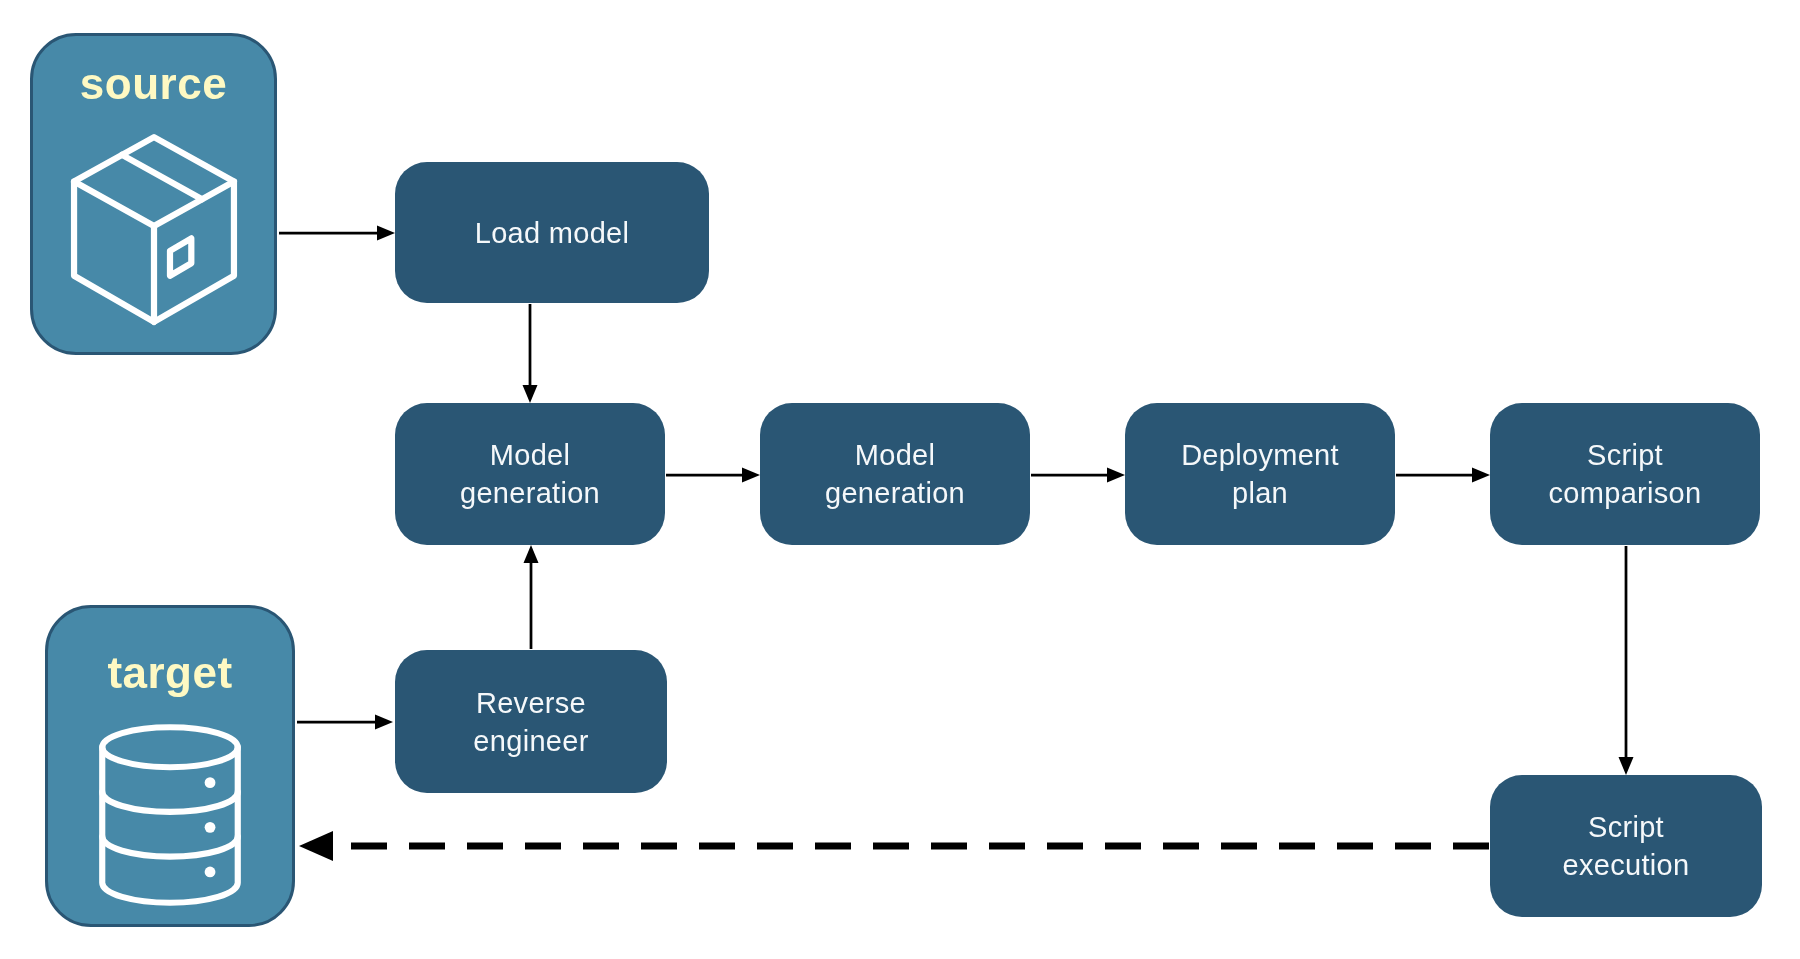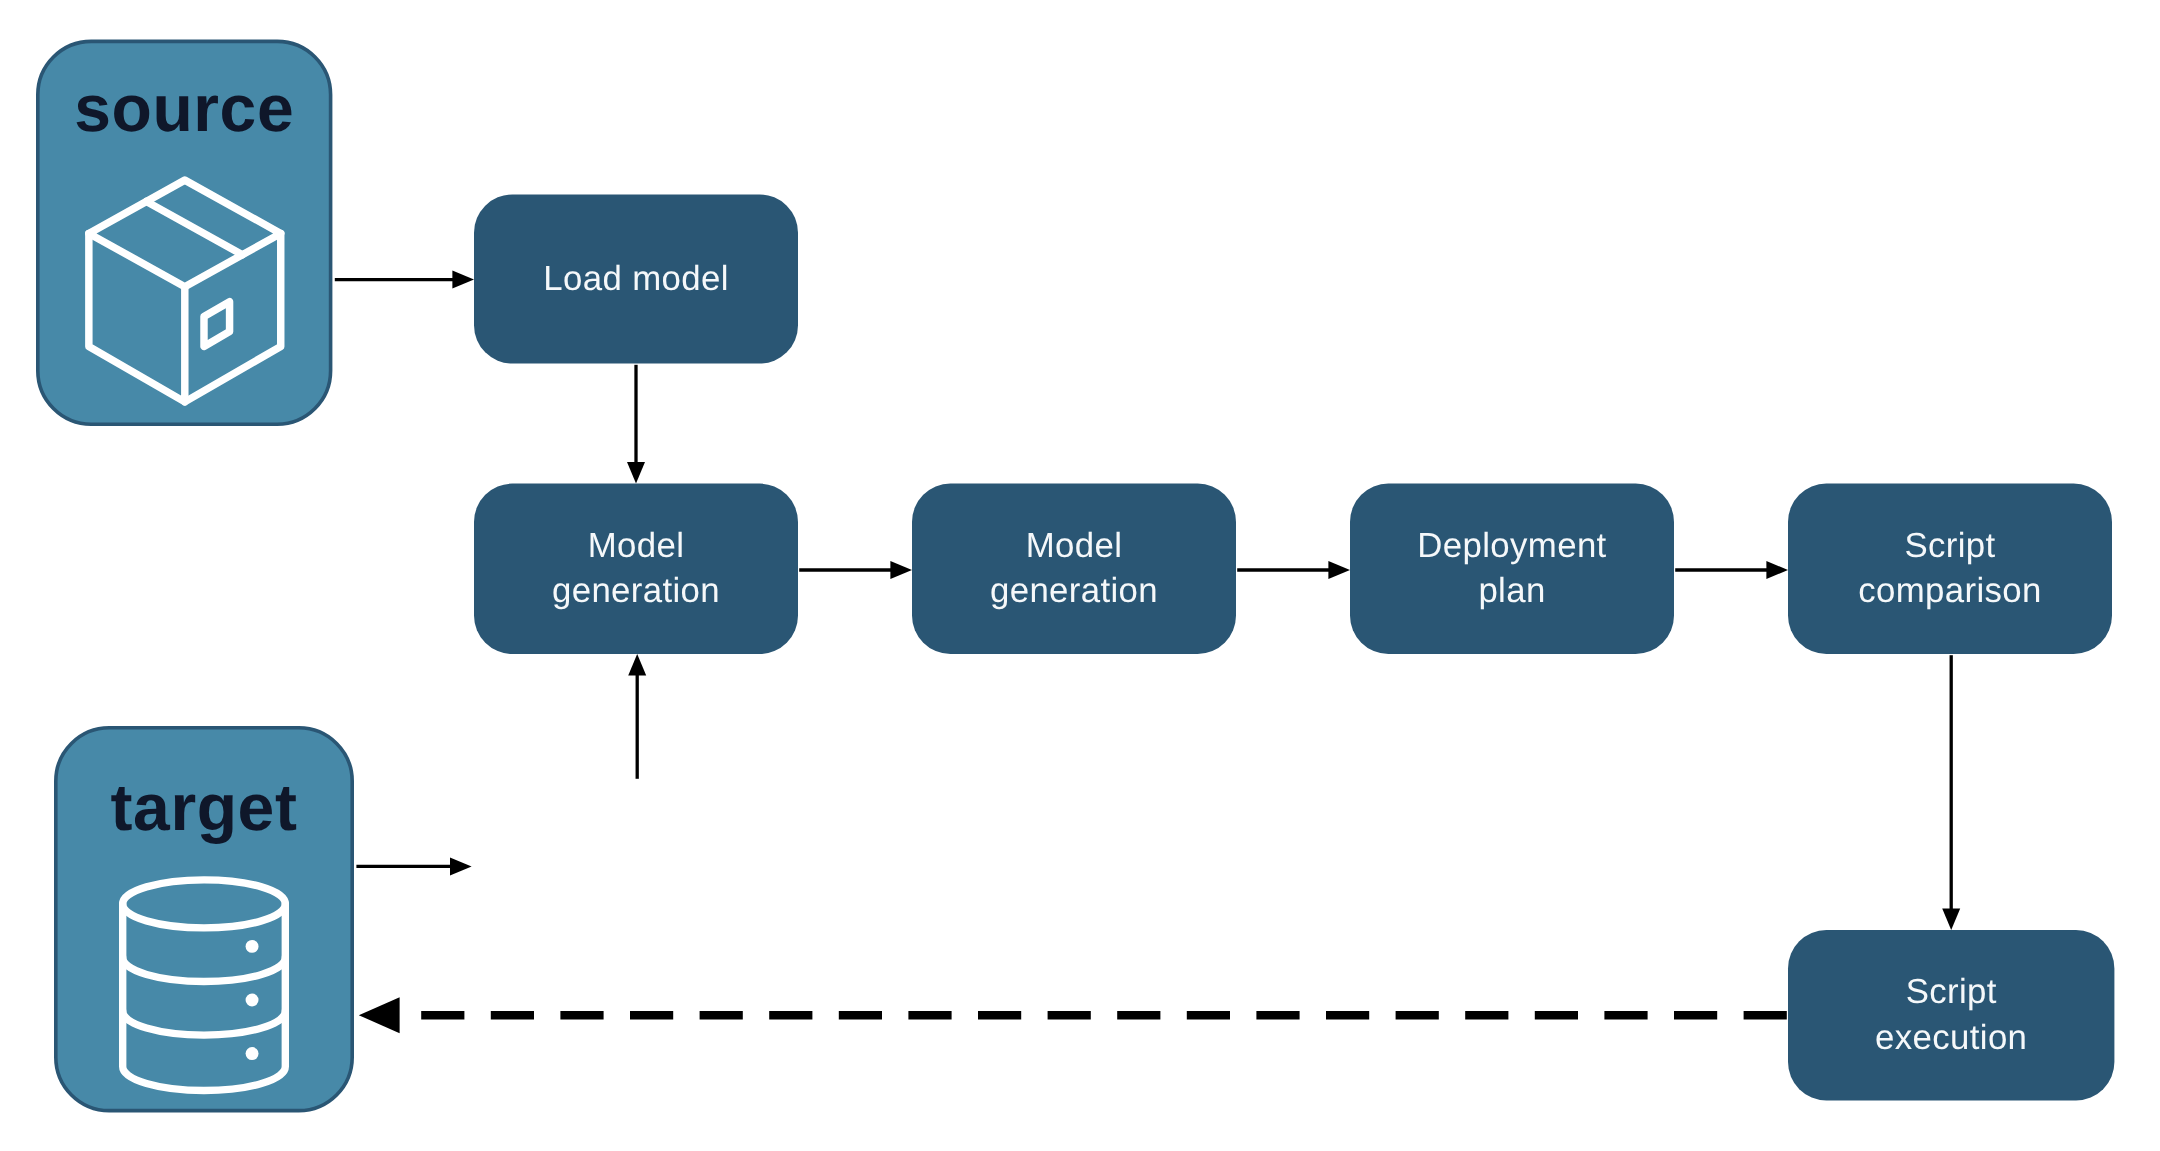--- a/index.html
+++ b/index.html
@@ -24,21 +24,21 @@
   .edges polygon{fill:var(--arrow);stroke:none;}
 
   .container-box{
     position:absolute;
     background:var(--container-fill);
     border:3px solid var(--container-border);
     border-radius:46px;
     display:flex;flex-direction:column;align-items:center;
   }
   .container-label{
-    color:#0f172a;font-weight:700;font-size:55px;line-height:1.1;
+    color:#fef9c3;font-weight:700;font-size:44px;line-height:1.1;
     letter-spacing:0.5px;
   }
   .node{
     position:absolute;
     background:var(--node-fill);
     border-radius:32px;
     display:flex;flex-direction:column;align-items:center;justify-content:center;
     color:var(--node-text);
     font-size:29px;line-height:38px;letter-spacing:0.3px;
     text-align:center;
@@ -109,21 +109,21 @@
       <ellipse cx="50" cy="17" rx="44" ry="13" stroke-width="4"></ellipse>
       <path d="M6 17 L6 105 A44 13 0 0 0 94 105 L94 17" stroke-width="4"></path>
       <path d="M6 46 A44 13 0 0 0 94 46" stroke-width="4"></path>
       <path d="M6 75 A44 13 0 0 0 94 75" stroke-width="4"></path>
       <circle class="dot" cx="76" cy="40" r="3.5"></circle>
       <circle class="dot" cx="76" cy="69" r="3.5"></circle>
       <circle class="dot" cx="76" cy="98" r="3.5"></circle>
     </svg>
   </div>
 
-  <div class="node" style="left:395px;top:162px;width:270px;height:141px;">
+  <div class="node" style="left:395px;top:162px;width:314px;height:141px;">
     <span>Load model</span>
     <span></span>
   </div>
 
   <div class="node" style="left:395px;top:403px;width:270px;height:142px;">
     <span>Model</span>
     <span>generation</span>
   </div>
 
   <div class="node" style="left:760px;top:403px;width:270px;height:142px;">
@@ -134,19 +134,23 @@
   <div class="node" style="left:1125px;top:403px;width:270px;height:142px;text-align:right;">
     <span>Deployment</span>
     <span>plan</span>
   </div>
 
   <div class="node" style="left:1490px;top:403px;width:270px;height:142px;">
     <span>Script</span>
     <span>comparison</span>
   </div>
 
+  <div class="node" style="left:395px;top:650px;width:272px;height:143px;">
+    <span>Reverse</span>
+    <span>engineer</span>
+  </div>
 
   <div class="node" style="left:1490px;top:775px;width:272px;height:142px;">
     <span>Script</span>
     <span>execution</span>
   </div>
 
 </div>
 
 </body></html>

